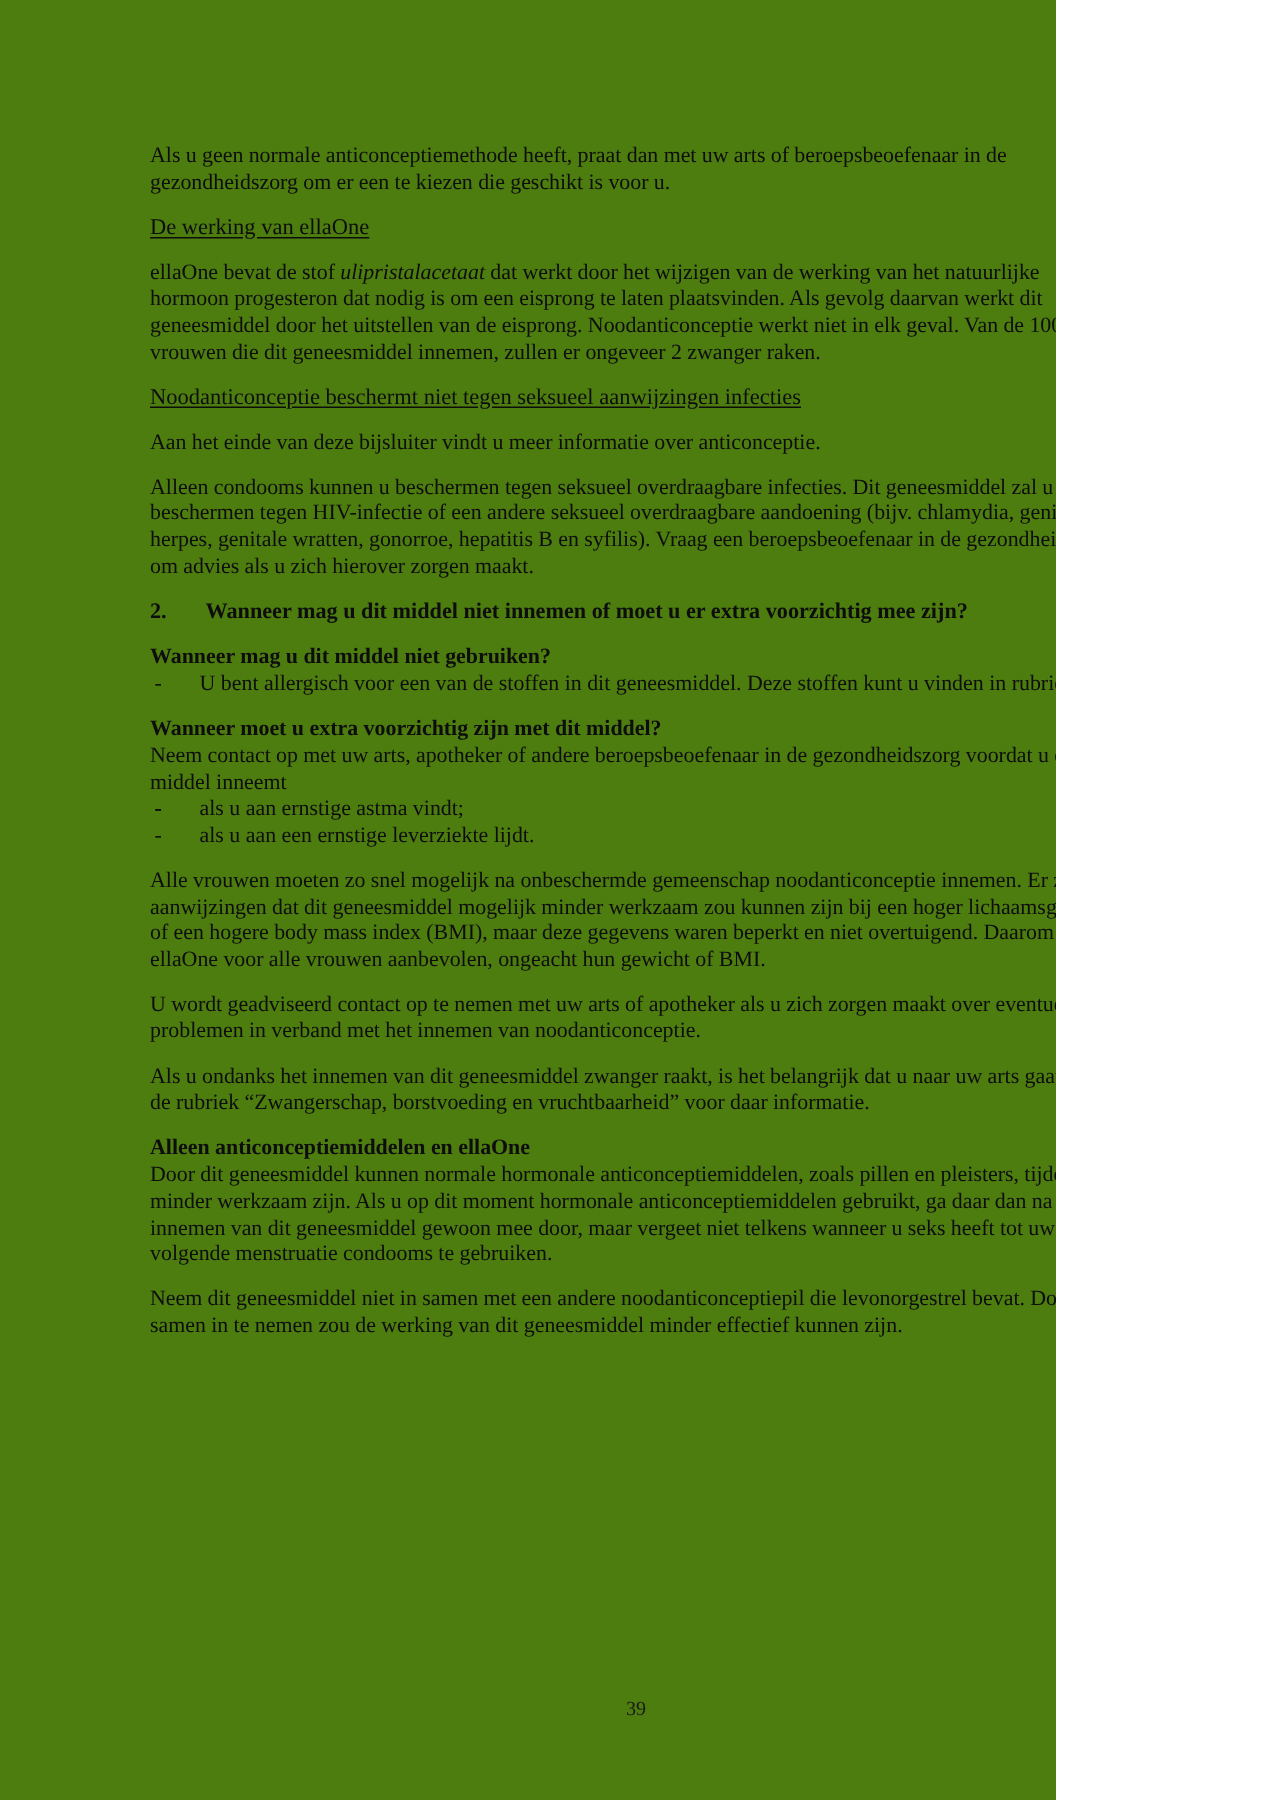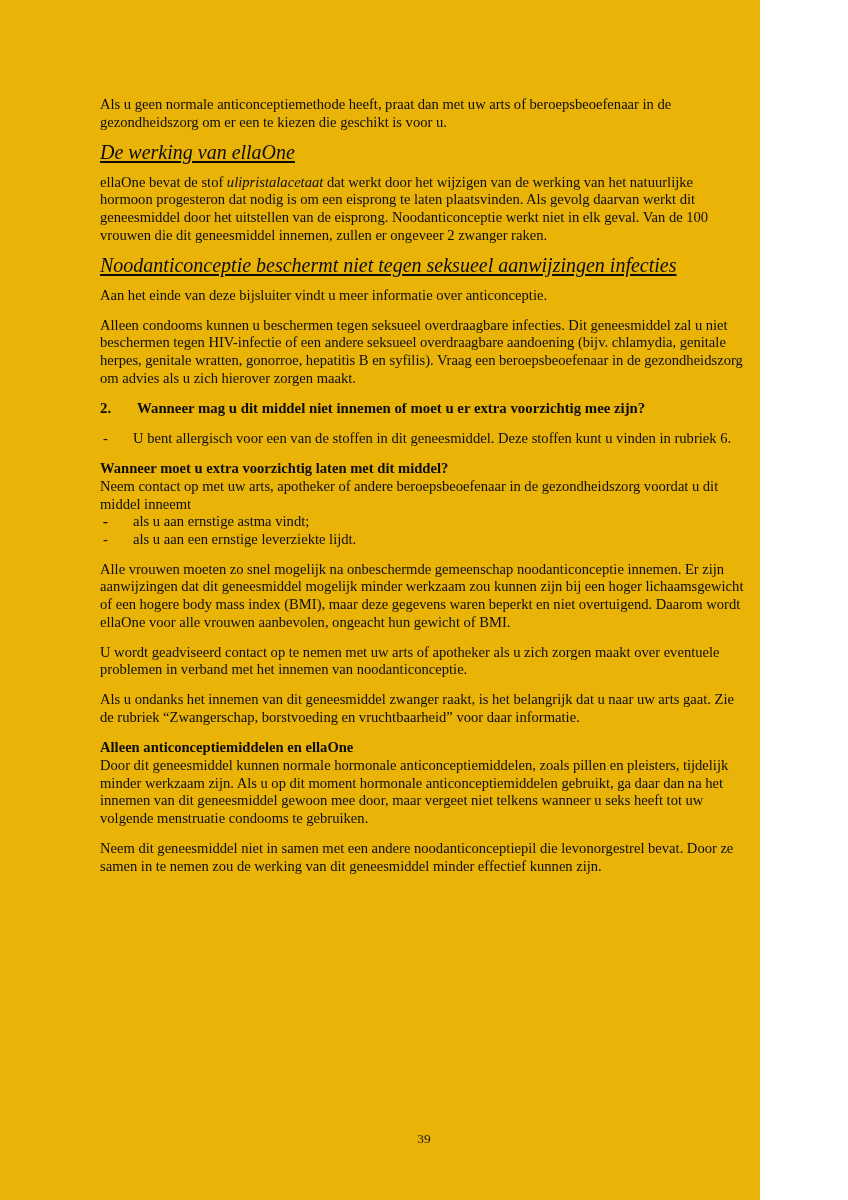--- a/index.html
+++ b/index.html
@@ -14,23 +14,23 @@
     position: relative;
     font-family: "Liberation Serif", "DejaVu Serif", serif;
     color: #0d0d0d;
     -webkit-font-smoothing: antialiased;
   }
 
   .page {
     position: absolute;
     left: 0;
     top: 0;
-    width: 760px;
+    width: 704px;
     height: 1200px;
-    background: #eab308;
+    background: #4d7c0f;
     overflow: hidden;
   }
 
   .content {
     position: absolute;
     left: 100px;
     top: 96px;
     width: 648px;
   }
 
@@ -40,24 +40,23 @@
     line-height: 17.6px;
     text-align: left;
     margin: 0 0 12.5px 0;
     word-spacing: -0.1px;
   }
   .para:last-child { margin-bottom: 0; }
 
   .tight { margin-bottom: 0; }
 
   .uhead {
-    font-size: 20px;
+    font-size: 15px;
     line-height: 17.6px;
     margin: 0 0 12.5px 0;
-    font-style: italic;
   }
   .uhead span.u {
     text-decoration: underline;
     text-underline-offset: 2px;
   }
 
   .bhead {
     font-size: 14.6px;
     line-height: 17.6px;
     font-weight: bold;
@@ -127,26 +126,27 @@
 
     <p class="para">Aan het einde van deze bijsluiter vindt u meer informatie over anticonceptie.</p>
 
     <p class="para">Alleen condooms kunnen u beschermen tegen seksueel overdraagbare infecties. Dit geneesmiddel zal u niet beschermen tegen HIV-infectie of een andere seksueel overdraagbare aandoening (bijv. chlamydia, genitale herpes, genitale wratten, gonorroe, hepatitis B en syfilis). Vraag een beroepsbeoefenaar in de gezondheidszorg om advies als u zich hierover zorgen maakt.</p>
 
     <div class="numhead">
       <span class="num">2.</span>
       <span class="htxt">Wanneer mag u dit middel niet innemen of moet u er extra voorzichtig mee zijn?</span>
     </div>
 
+    <p class="bhead">Wanneer mag u dit middel niet gebruiken?</p>
 
     <ul class="dlist">
       <li><span class="dash">-</span><span>U bent allergisch voor een van de stoffen in dit geneesmiddel. Deze stoffen kunt u vinden in rubriek 6.</span></li>
     </ul>
 
-    <p class="bhead">Wanneer moet u extra voorzichtig laten met dit middel?</p>
+    <p class="bhead">Wanneer moet u extra voorzichtig zijn met dit middel?</p>
 
     <p class="para tight">Neem contact op met uw arts, apotheker of andere beroepsbeoefenaar in de gezondheidszorg voordat u dit middel inneemt</p>
 
     <ul class="dlist">
       <li><span class="dash">-</span></li>
       <li><span class="dash">-</span><span>als u aan ernstige astma vindt;</span></li>
       <li><span class="dash">-</span><span>als u aan een ernstige leverziekte lijdt.</span></li>
     </ul>
 
     <p class="para">Alle vrouwen moeten zo snel mogelijk na onbeschermde gemeenschap noodanticonceptie innemen. Er zijn aanwijzingen dat dit geneesmiddel mogelijk minder werkzaam zou kunnen zijn bij een hoger lichaamsgewicht of een hogere body mass index (BMI), maar deze gegevens waren beperkt en niet overtuigend. Daarom wordt ellaOne voor alle vrouwen aanbevolen, ongeacht hun gewicht of BMI.</p>

